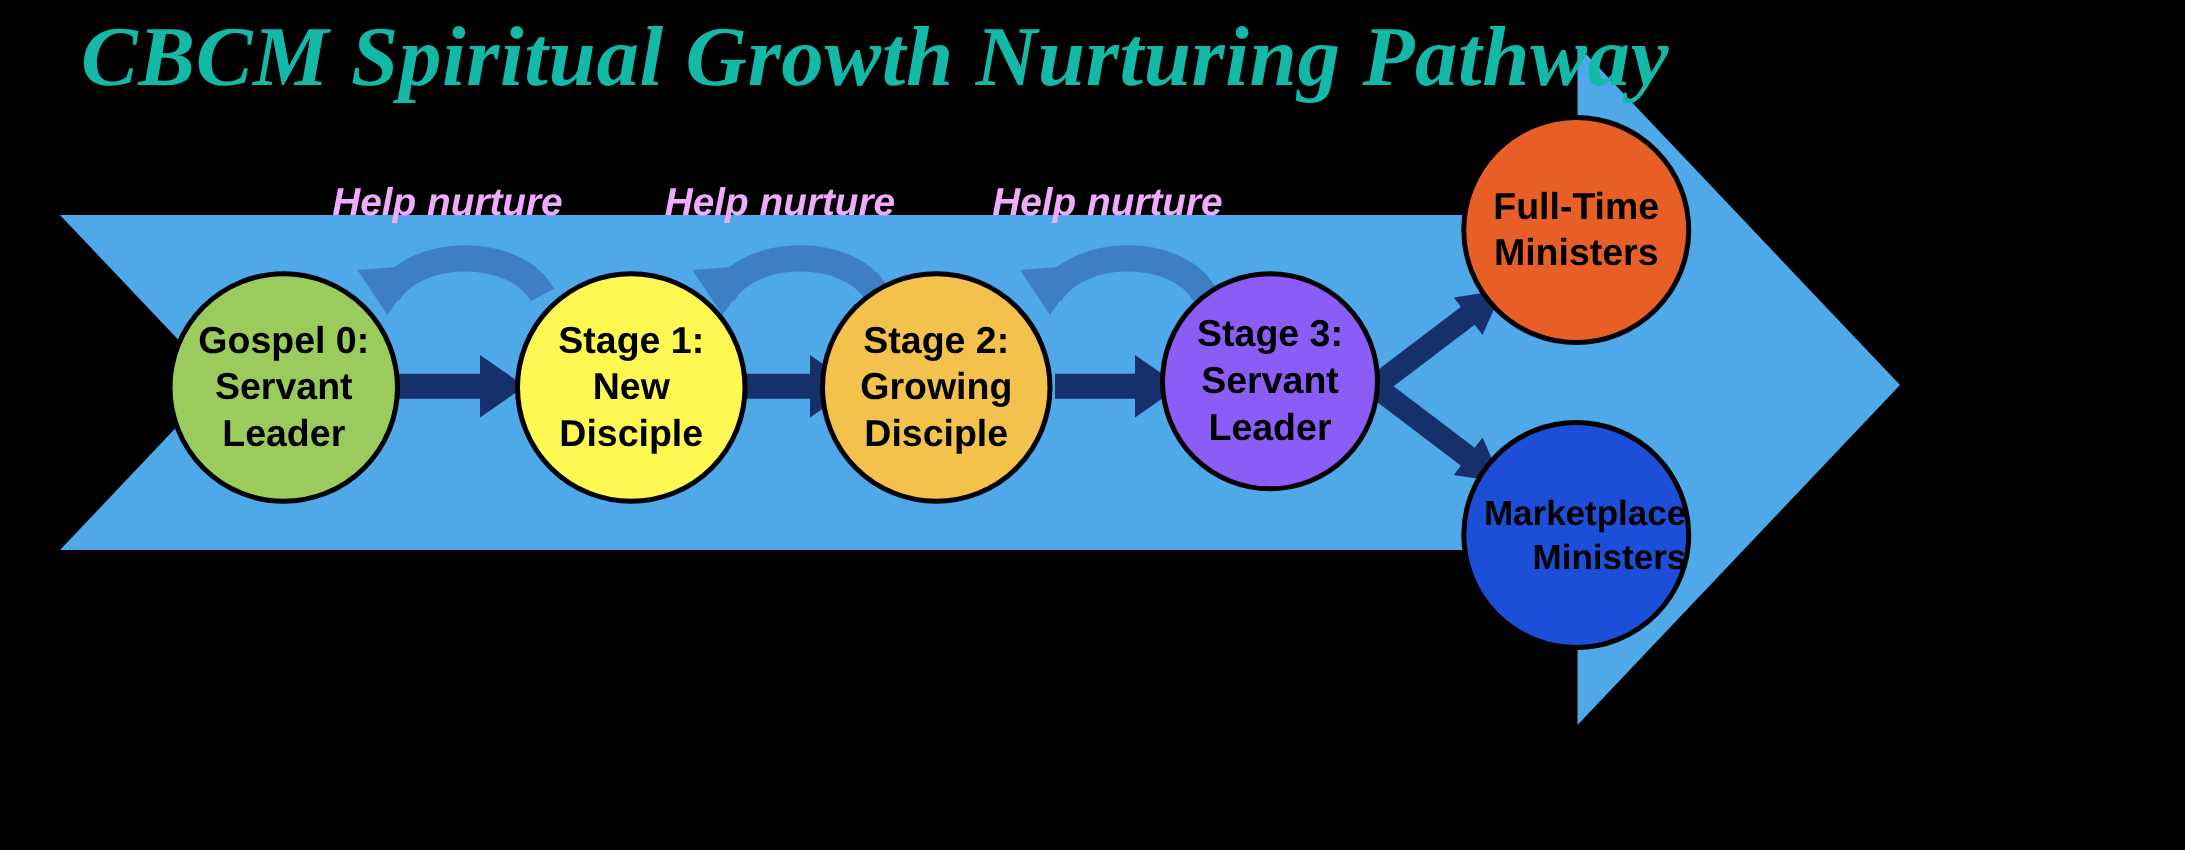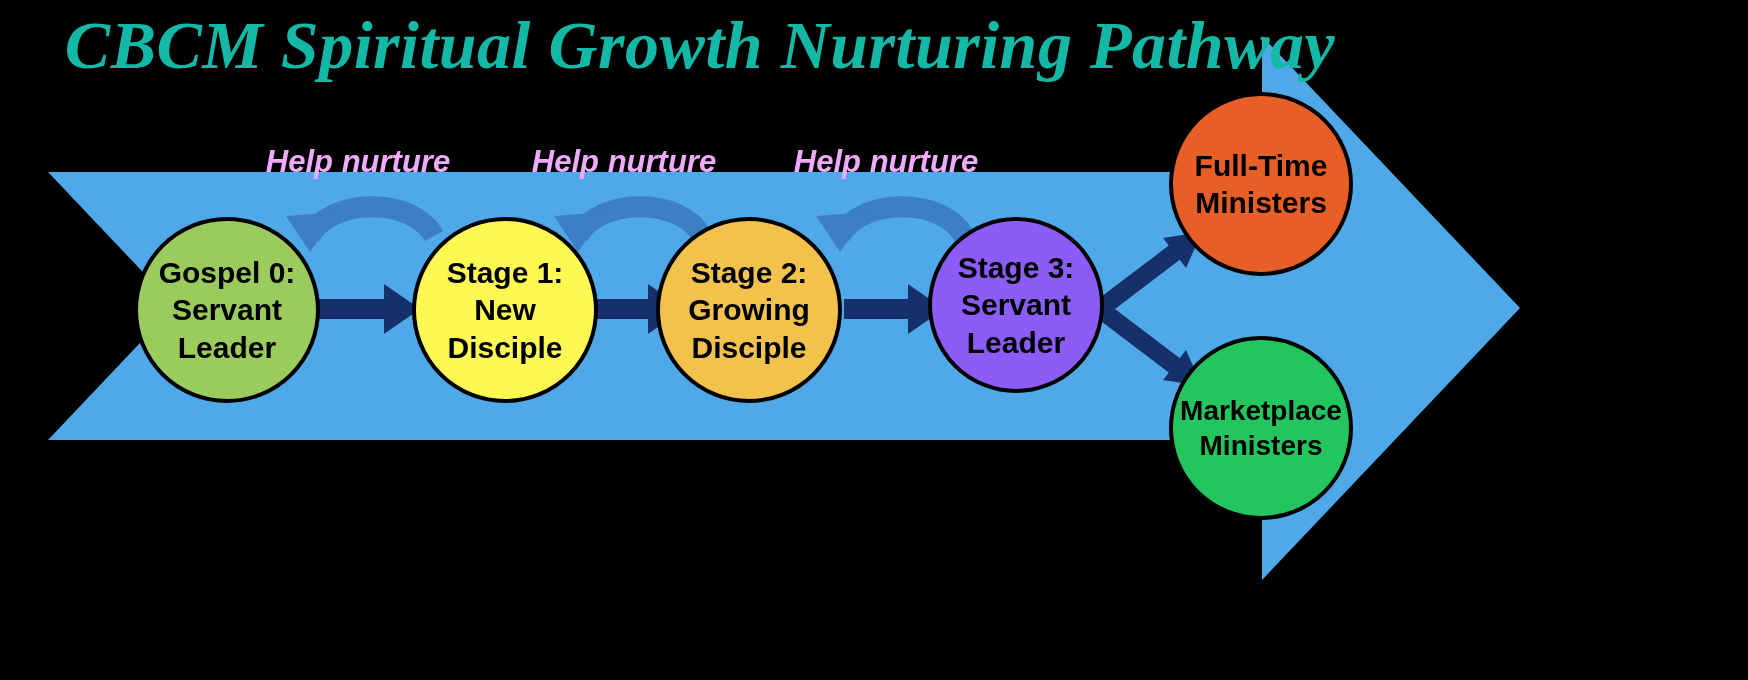--- a/index.html
+++ b/index.html
@@ -168,18 +168,18 @@
     <span class="ln">Stage 3:</span>
     <span class="ln">Servant</span>
     <span class="ln">Leader</span>
   </div>
 
   <div class="node" style="left:1169px; top:92px; width:184px; height:184px; background:#E75F26;">
     <span class="ln">Full-Time</span>
     <span class="ln">Ministers</span>
   </div>
 
-  <div class="node" style="left:1169px; top:336px; width:184px; height:184px; background:#22c55e; font-size:28px;">
+  <div class="node" style="left:1169px; top:336px; width:184px; height:184px; background:#1d4ed8; font-size:28px;align-items:flex-end;">
     <span class="ln">Marketplace</span>
     <span class="ln">Ministers</span>
   </div>
 
 </div>
 
 </body></html>

